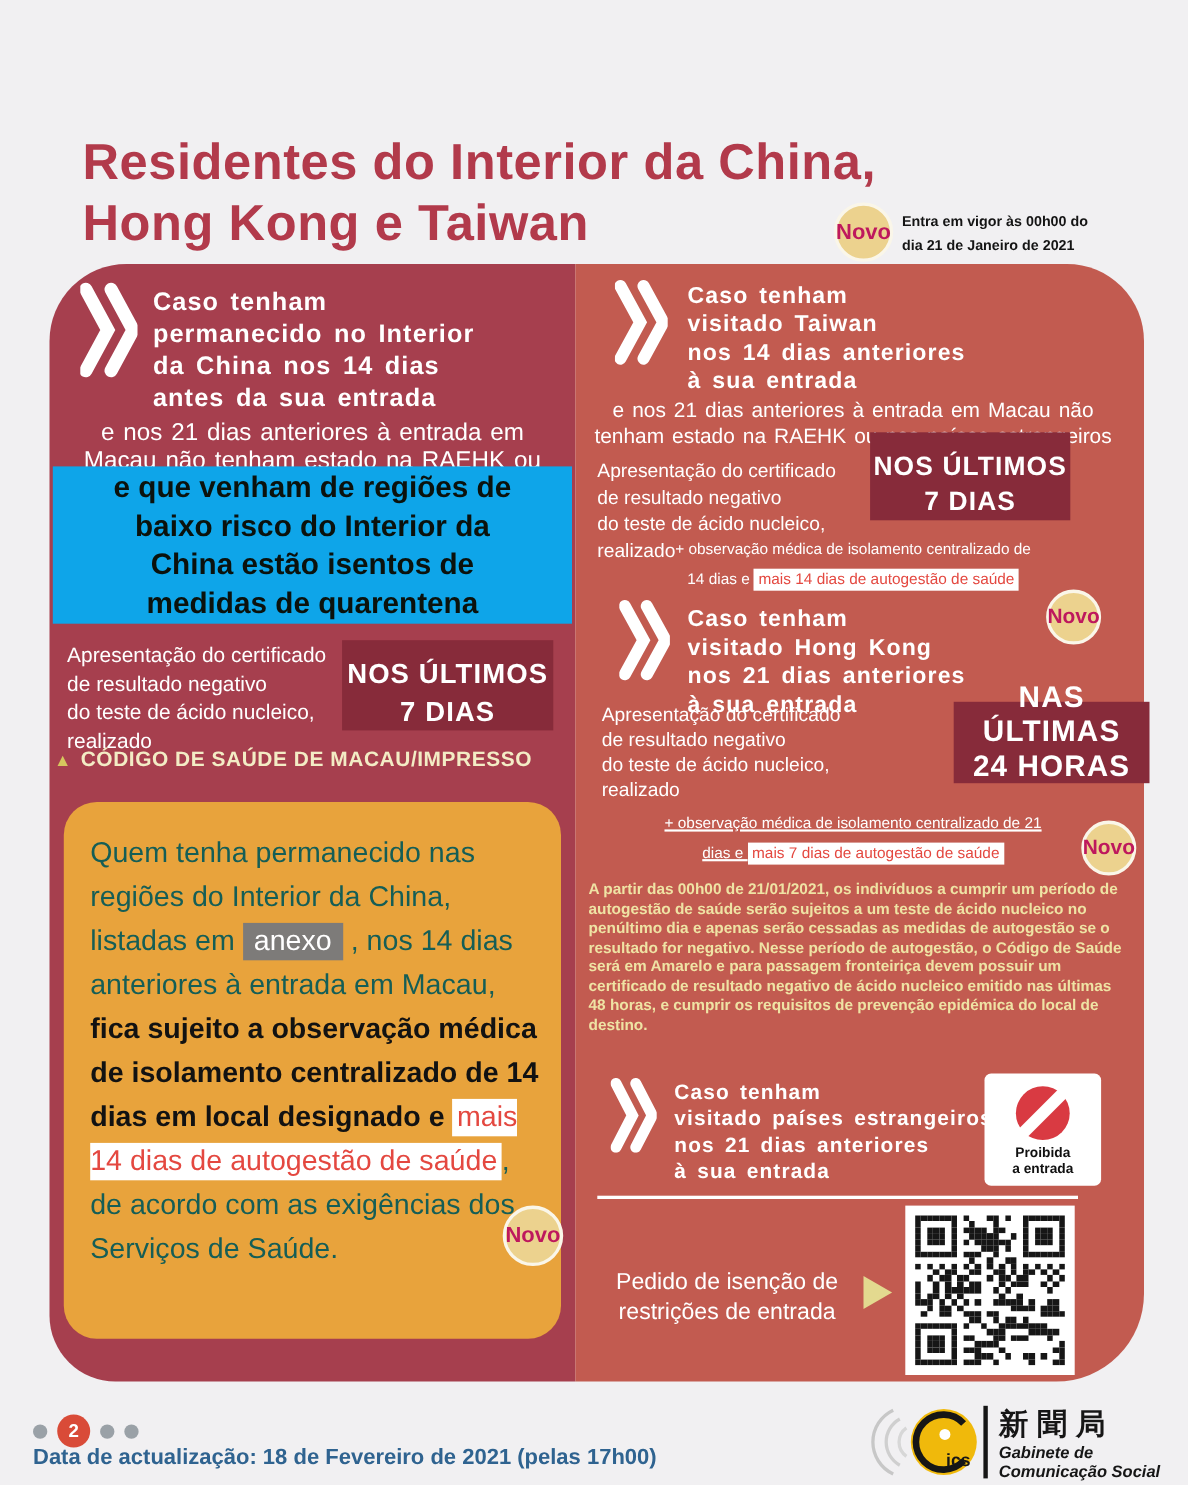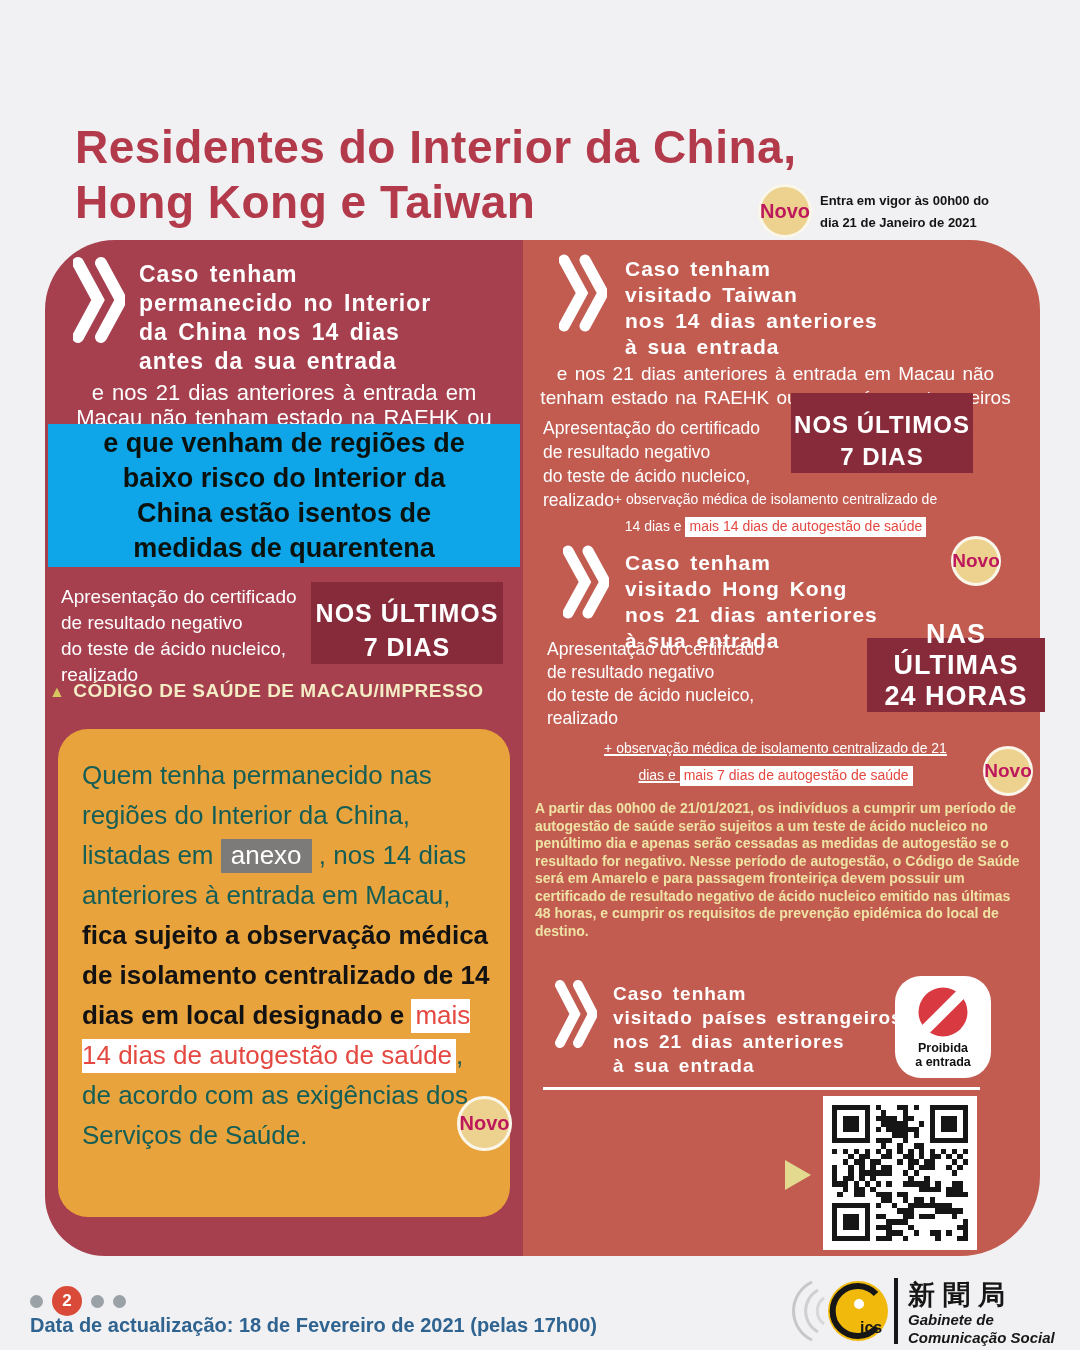--- a/index.html
+++ b/index.html
@@ -64,22 +64,22 @@
   .heading-3{left:102px;top:310px;font-size:21px;line-height:26px;}
   .novo-hk{position:absolute;left:428px;top:296px;width:50px;height:50px;font-size:19px;}
   .cert-3{left:24px;top:398px;font-size:17.5px;line-height:23px;}
   .badge-3{left:300px;top:398px;width:178px;height:74px;font-size:27px;line-height:31px;margin-left:44px;}
   .plus-2{left:0;top:495px;width:505px;text-decoration:underline;text-decoration-thickness:2px;}
   .novo-plus2{position:absolute;left:460px;top:506px;width:50px;height:50px;font-size:19px;}
   .auto-note{position:absolute;left:12px;top:560px;width:492px;color:#efe3a4;
     font-size:14px;line-height:17.5px;font-weight:bold;}
   .chev-4{left:32px;top:740px;}
   .heading-4{left:90px;top:742px;font-size:19px;line-height:24px;}
-  .prohibit-card{position:absolute;left:372px;top:736px;width:96px;height:102px;background:#fff;
-    border-radius:26px;display:flex;flex-direction:column;align-items:center;box-sizing:border-box;padding-top:7px;}
+  .prohibit-card{position:absolute;left:372px;top:736px;width:106px;height:102px;background:#fff;
+    border-radius:6px;display:flex;flex-direction:column;align-items:center;box-sizing:border-box;padding-top:7px;}
   .prohibit-label{font-size:12.5px;line-height:14px;font-weight:bold;color:#111;text-align:center;}
   .divider{position:absolute;left:20px;top:847px;width:437px;height:3px;background:#fff;}
   .request-text{position:absolute;left:18px;top:912px;width:240px;color:#fff;text-align:center;
     font-size:21px;line-height:27px;}
   .request-arrow{position:absolute;left:262px;top:920px;width:0;height:0;
     border-left:26px solid #e3d98f;border-top:15px solid transparent;border-bottom:15px solid transparent;}
   .qr-box{position:absolute;left:300px;top:856px;width:154px;height:154px;background:#fff;
     box-sizing:border-box;padding:9px;}
   .qr-grid{width:100%;height:100%;display:grid;}
   .qr-cell-d{background:#161616;}
@@ -200,20 +200,22 @@
       <svg width="58" height="58" viewBox="0 0 64 64">
         <circle cx="32" cy="32" r="27" fill="#d93a42"></circle>
         <rect x="4" y="26" width="56" height="12" fill="#fff" transform="rotate(-45 32 32)"></rect>
       </svg>
       <div class="prohibit-label pre">Proibida
 a entrada</div>
     </div>
 
     <div class="divider"></div>
 
+    <div class="request-text pre">Pedido de isenção de
+restrições de entrada</div>
     <div class="request-arrow"></div>
     <div class="qr-box">
       <div class="qr-grid" id="qr" style="grid-template-columns: repeat(25, 1fr); grid-template-rows: repeat(25, 1fr);">
           <div class="qr-cell-d"></div>
           <div class="qr-cell-d"></div>
           <div class="qr-cell-d"></div>
           <div class="qr-cell-d"></div>
           <div class="qr-cell-d"></div>
           <div class="qr-cell-d"></div>
           <div class="qr-cell-d"></div>

